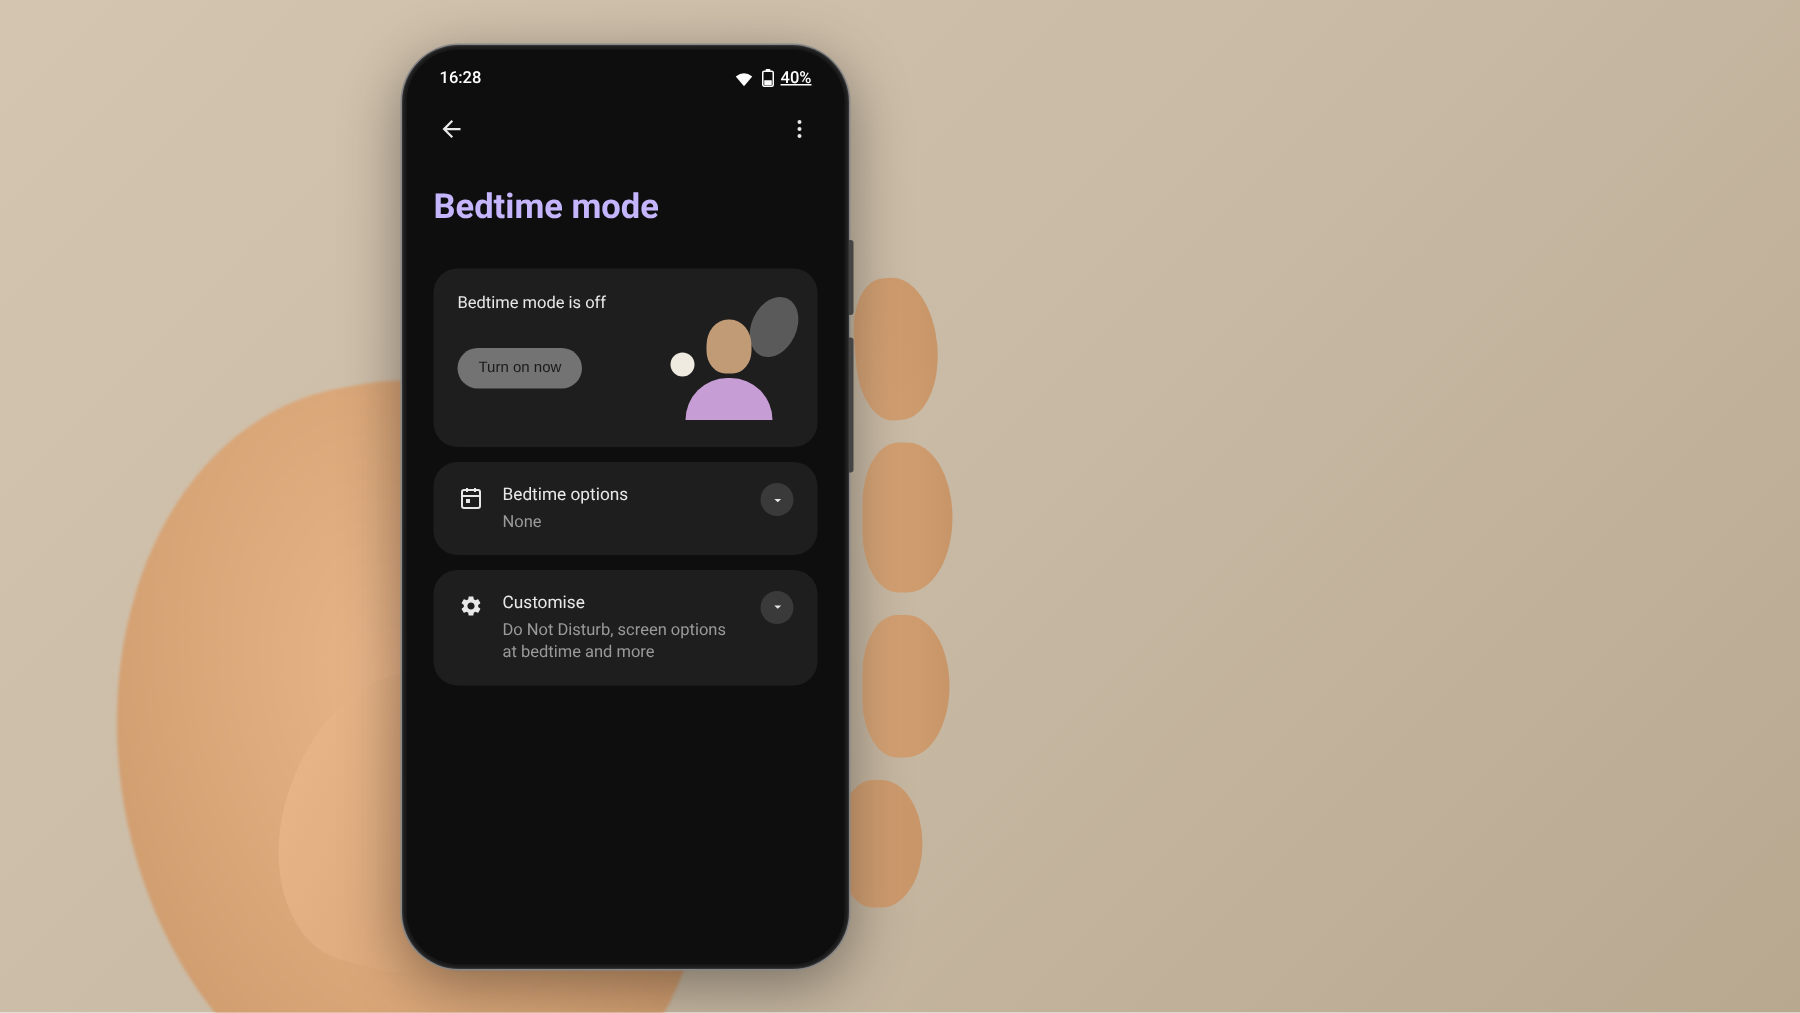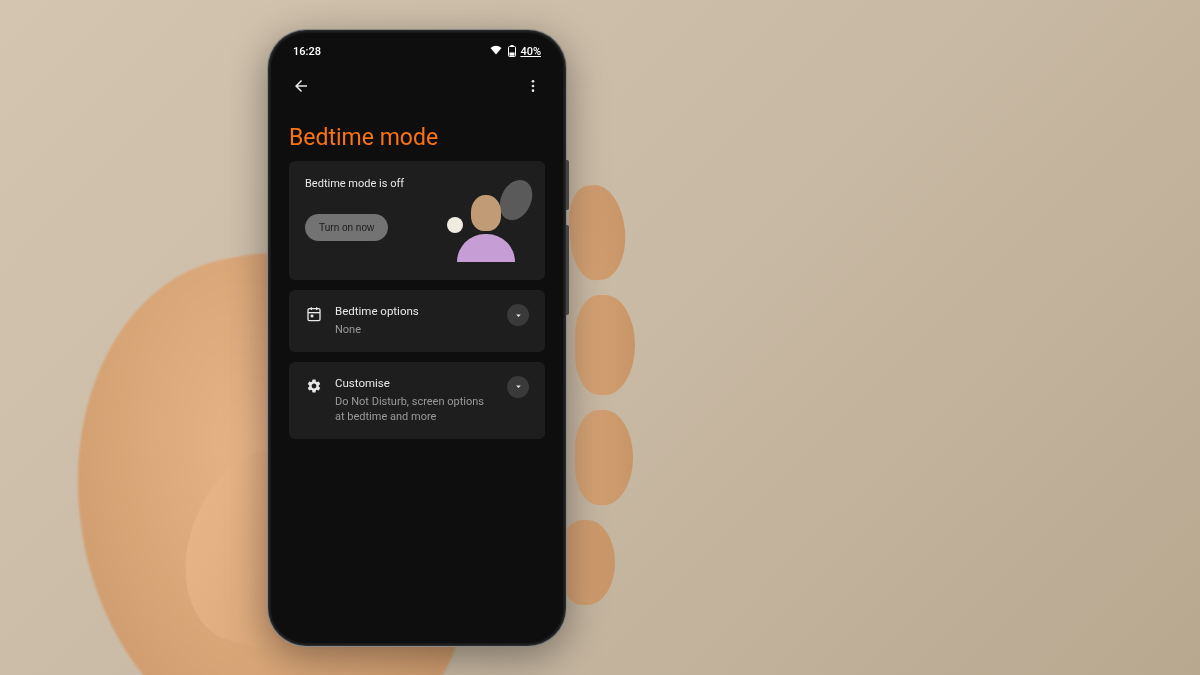--- a/index.html
+++ b/index.html
@@ -67,21 +67,21 @@
     
     .status-bar {
       display: flex;
       justify-content: space-between;
       align-items: center;
       padding: 12px 22px 6px 22px;
       font-size: 11px;
       font-weight: 500;
       color: #fff;
     }
-    .status-right { display: flex; align-items: flex-start; gap: 4px; text-decoration: underline; }
+    .status-right { display: flex; align-items: flex-end; gap: 4px; text-decoration: underline; }
     .wifi-icon { display: inline-flex; }
     .battery-icon { display: inline-flex; margin-left: 2px; }
     
     
     .app-bar {
       display: flex;
       justify-content: space-between;
       align-items: center;
       padding: 10px 18px 8px 18px;
     }
@@ -92,34 +92,34 @@
       align-items: center;
       justify-content: center;
       border-radius: 50%;
       cursor: pointer;
     }
     
     
     .content { padding: 18px 18px 0 18px; }
     .page-title {
       font-size: 23px;
-      font-weight: 400;
-      color: #f97316;
-      margin-bottom: 10px;
+      font-weight: 700;
+      color: #c4b5fd;
+      margin-bottom: 28px;
     }
     .page-desc {
       font-size: 9.5px;
       line-height: 1.4;
       color: #b8b8b8;
       margin-bottom: 20px;
     }
     
     .card {
       background: #1e1e1e;
-      border-radius: 6px;
+      border-radius: 16px;
       padding: 14px 16px;
       margin-bottom: 10px;
     }
     
     .status-card {
       display: flex;
       justify-content: space-between;
       align-items: flex-start;
       padding: 16px 16px 18px 16px;
       position: relative;

